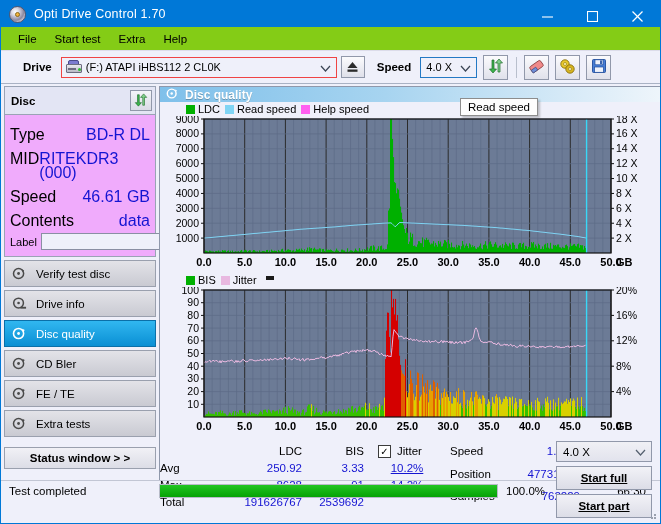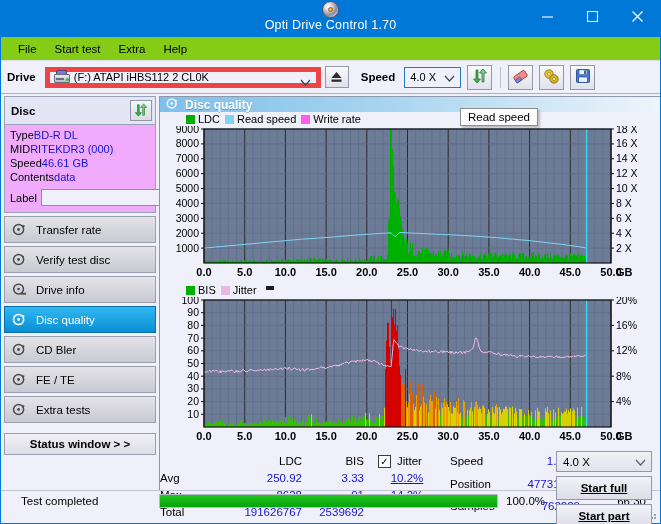--- a/index.html
+++ b/index.html
@@ -7,43 +7,43 @@
     width:661px;height:524px;overflow:hidden;
     font-family:"Liberation Sans",sans-serif;
     font-size:11px;
     background:#eff0fa;
     -webkit-font-smoothing:none;
   }
   .app{position:relative;width:661px;height:524px;box-sizing:border-box;
        border:1px solid #0078d7;background:#eff0fa;}
 
   
-  .titlebar{height:36px;background:#0078d7;display:flex;align-items:center;position:relative;flex-direction:column;}
+  .titlebar{height:26px;background:#0078d7;display:flex;align-items:center;position:relative;}
   .tb-icon{width:17px;height:17px;margin-left:8px;margin-right:8px;flex:0 0 auto;position:relative;}
   .tb-icon .disc{position:absolute;left:0;top:0;width:17px;height:17px;border-radius:50%;
      background:radial-gradient(circle at 35% 32%, #fdfdfd 0%, #dcdce4 24%, #b9b6c8 40%, #8c8aa0 60%, #cfcad8 78%, #6f6d86 100%);
      border:1px solid #55556b;box-sizing:border-box;}
   .tb-icon .hole{position:absolute;left:6px;top:6px;width:5px;height:5px;border-radius:50%;
      background:#f2b33a;border:1px solid #8a6a1c;box-sizing:border-box;}
   .tb-title{color:#fff;font-size:12.5px;letter-spacing:.2px;}
   .wbtns{position:absolute;right:0;top:0;height:31px;display:flex;}
   .wbtn{width:45px;height:31px;display:flex;align-items:center;justify-content:center;color:#fff;}
   .wbtn svg{display:block;}
 
   
   .menubar{height:23px;background:#84cc16;display:flex;align-items:center;
      padding-left:8px;border-bottom:1px solid #dcdcea;}
   .menuitem{padding:2px 9px;font-size:11.5px;color:#000;}
 
   
   .toolbar{height:33px;background:#eff0fa;display:flex;align-items:center;
-     padding:0 0;border-bottom:1px solid #a9b2c4;box-sizing:border-box;}
+     padding:0 16px;border-bottom:1px solid #a9b2c4;box-sizing:border-box;}
   .tb-label{font-weight:bold;font-size:11.5px;margin:0 9px 0 6px;color:#000;}
   .drive-combo{flex:0 0 auto;width:276px;height:21px;background:#eff0fa;
-     border:5px solid #ef4444;display:flex;align-items:center;box-sizing:border-box;position:relative;}
+     border:1px solid #ef4444;display:flex;align-items:center;box-sizing:border-box;position:relative;}
   .drv-icon{width:16px;height:14px;margin:0 4px 0 4px;position:relative;flex:0 0 auto;}
   .drv-icon i{position:absolute;display:block;}
   .drv-body{left:0;top:4px;width:16px;height:9px;background:linear-gradient(#e9e9ef,#b9b9c6);
      border:1px solid #6c6c80;box-sizing:border-box;border-radius:1px;}
   .drv-top{left:2px;top:0px;width:11px;height:6px;background:#7b7bd0;border:1px solid #4a4a8c;
      box-sizing:border-box;border-radius:2px;}
   .drv-slot{left:2px;top:8px;width:8px;height:2px;background:#6c6c80;}
   .drv-dot{left:12px;top:8px;width:3px;height:3px;background:#2fbf2f;border-radius:50%;}
   .drive-text{font-size:11px;color:#000;white-space:nowrap;overflow:hidden;}
   .cb-arrow{position:absolute;right:5px;top:5px;}
@@ -58,21 +58,21 @@
 
   
   .main{display:flex;height:396px;}
   .sidebar{width:158px;flex:0 0 auto;background:#eff0fa;padding:2px 3px 0 3px;box-sizing:border-box;}
 
   .disc-panel{border:1px solid #9aa3b5;background:#f0abfc;box-sizing:border-box;}
   .disc-head{display:flex;align-items:center;justify-content:space-between;
      background:#e3e5f4;padding:3px 3px 3px 6px;border-bottom:1px solid #9aa3b5;}
   .disc-head b{font-size:11.5px;}
   .disc-rows{padding:3px 5px 4px 5px;}
-  .drow{display:flex;line-height:14px;font-size:11px;}
+  .drow{display:flex;justify-content:space-between;line-height:14px;font-size:16px;margin-top:10px;}
   .drow .k{color:#000;}
   .drow .v{color:#1414d2;}
   .label-row{display:flex;align-items:center;margin-top:3px;gap:4px;}
   .label-row .k{width:36px;font-size:11px;}
   .label-input{flex:1;height:17px;background:#eff0fa;border:1px solid #8a8fa3;box-sizing:border-box;}
   .mini-btn{width:22px;height:21px;background:linear-gradient(#f4f5f9,#dadbe6);
      border:1px solid #9198aa;box-sizing:border-box;display:flex;align-items:center;justify-content:center;}
 
   .navbtn{height:27px;margin-top:3px;background:linear-gradient(#e3e3e8,#c9cad2);
      border:1px solid #9aa0ae;box-sizing:border-box;display:flex;align-items:center;
@@ -116,21 +116,21 @@
   .btncol{position:absolute;right:8px;top:4px;width:96px;}
   .sel-combo{height:21px;background:linear-gradient(#f0f0f5,#e2e3ed);border:1px solid #9198aa;
      box-sizing:border-box;display:flex;align-items:center;padding-left:6px;position:relative;font-size:11.5px;}
   .bigbtn{height:24px;margin-top:4px;background:linear-gradient(#f2f2f7,#dcdde7);
      border:1px solid #9198aa;box-sizing:border-box;display:flex;align-items:center;
      justify-content:center;font-size:11.5px;font-weight:bold;text-decoration:underline;}
 
   
   .statusbar{height:20px;display:flex;align-items:center;border-top:1px solid #c2c6d4;
      background:#eff0fa;font-size:11.5px;}
-  .sb-text{width:158px;padding-left:20px;box-sizing:border-box;}
+  .sb-text{width:158px;padding-left:8px;box-sizing:border-box;}
   .sb-prog{flex:1;height:14px;background:#f2f2f7;border:1px solid #b7bbc8;box-sizing:border-box;
      margin-right:4px;position:relative;}
   .sb-fill{height:100%;background:linear-gradient(#22c522,#05a205);}
   .sb-pct{width:62px;padding-left:4px;box-sizing:border-box;}
   .sb-time{width:96px;text-align:right;padding-right:14px;box-sizing:border-box;}
   .grip{position:absolute;right:3px;bottom:3px;width:10px;height:10px;}
   .grip i{position:absolute;width:2px;height:2px;background:#9aa0ae;}
 </style>
 </head>
 <body>
@@ -291,30 +291,20 @@
             </div>
           </div>
         </div>
       </div>
 
       <div class="navbtn">
         <span class="ico">
           <svg width="15" height="15" viewBox="0 0 16 16">
               <circle cx="7" cy="8" r="5.4" fill="none" stroke="#4a4a4a" stroke-width="1.6"></circle>
               <circle cx="7" cy="8" r="1.5" fill="#4a4a4a"></circle>
-              <path d="M11,3 l3,1 -2,2.4" fill="#4a4a4a"></path>
-            </svg>
-        </span>
-        <span>Transfer rate</span>
-      </div>
-      <div class="navbtn">
-        <span class="ico">
-          <svg width="15" height="15" viewBox="0 0 16 16">
-              <circle cx="7" cy="8" r="5.4" fill="none" stroke="#4a4a4a" stroke-width="1.6"></circle>
-              <circle cx="7" cy="8" r="1.5" fill="#4a4a4a"></circle>
               <path d="M10.5,3.5 l2.5,1.2 -1.5,2" fill="#4a4a4a"></path>
             </svg>
         </span>
         <span>Verify test disc</span>
       </div>
       <div class="navbtn">
         <span class="ico">
           <svg width="15" height="15" viewBox="0 0 16 16">
               <circle cx="7" cy="7.5" r="5.2" fill="none" stroke="#4a4a4a" stroke-width="1.6"></circle>
               <circle cx="7" cy="7.5" r="1.4" fill="#4a4a4a"></circle>
@@ -386,21 +376,21 @@
           <span class="it">
             <span class="sw" style="background:#00b000"></span>
             <span>LDC</span>
           </span>
           <span class="it">
             <span class="sw" style="background:#7fd4f4"></span>
             <span>Read speed</span>
           </span>
           <span class="it">
             <span class="sw" style="background:#ff5ff0"></span>
-            <span>Write rate</span>
+            <span>Help speed</span>
           </span>
         </div>
         <svg id="chart0" width="495" height="155">
             <rect x="42" y="3" width="407" height="134" fill="#6c7b96"></rect>
             <line x1="42" y1="3" x2="42" y2="137" stroke="#2b2b2b" stroke-width="1"></line>
             <line x1="50.14" y1="3" x2="50.14" y2="137" stroke="#5d6c87" stroke-width="0.7"></line>
             <line x1="58.28" y1="3" x2="58.28" y2="137" stroke="#5d6c87" stroke-width="0.7"></line>
             <line x1="66.42" y1="3" x2="66.42" y2="137" stroke="#5d6c87" stroke-width="0.7"></line>
             <line x1="74.56" y1="3" x2="74.56" y2="137" stroke="#5d6c87" stroke-width="0.7"></line>
             <line x1="82.7" y1="3" x2="82.7" y2="137" stroke="#2b2b2b" stroke-width="1"></line>

